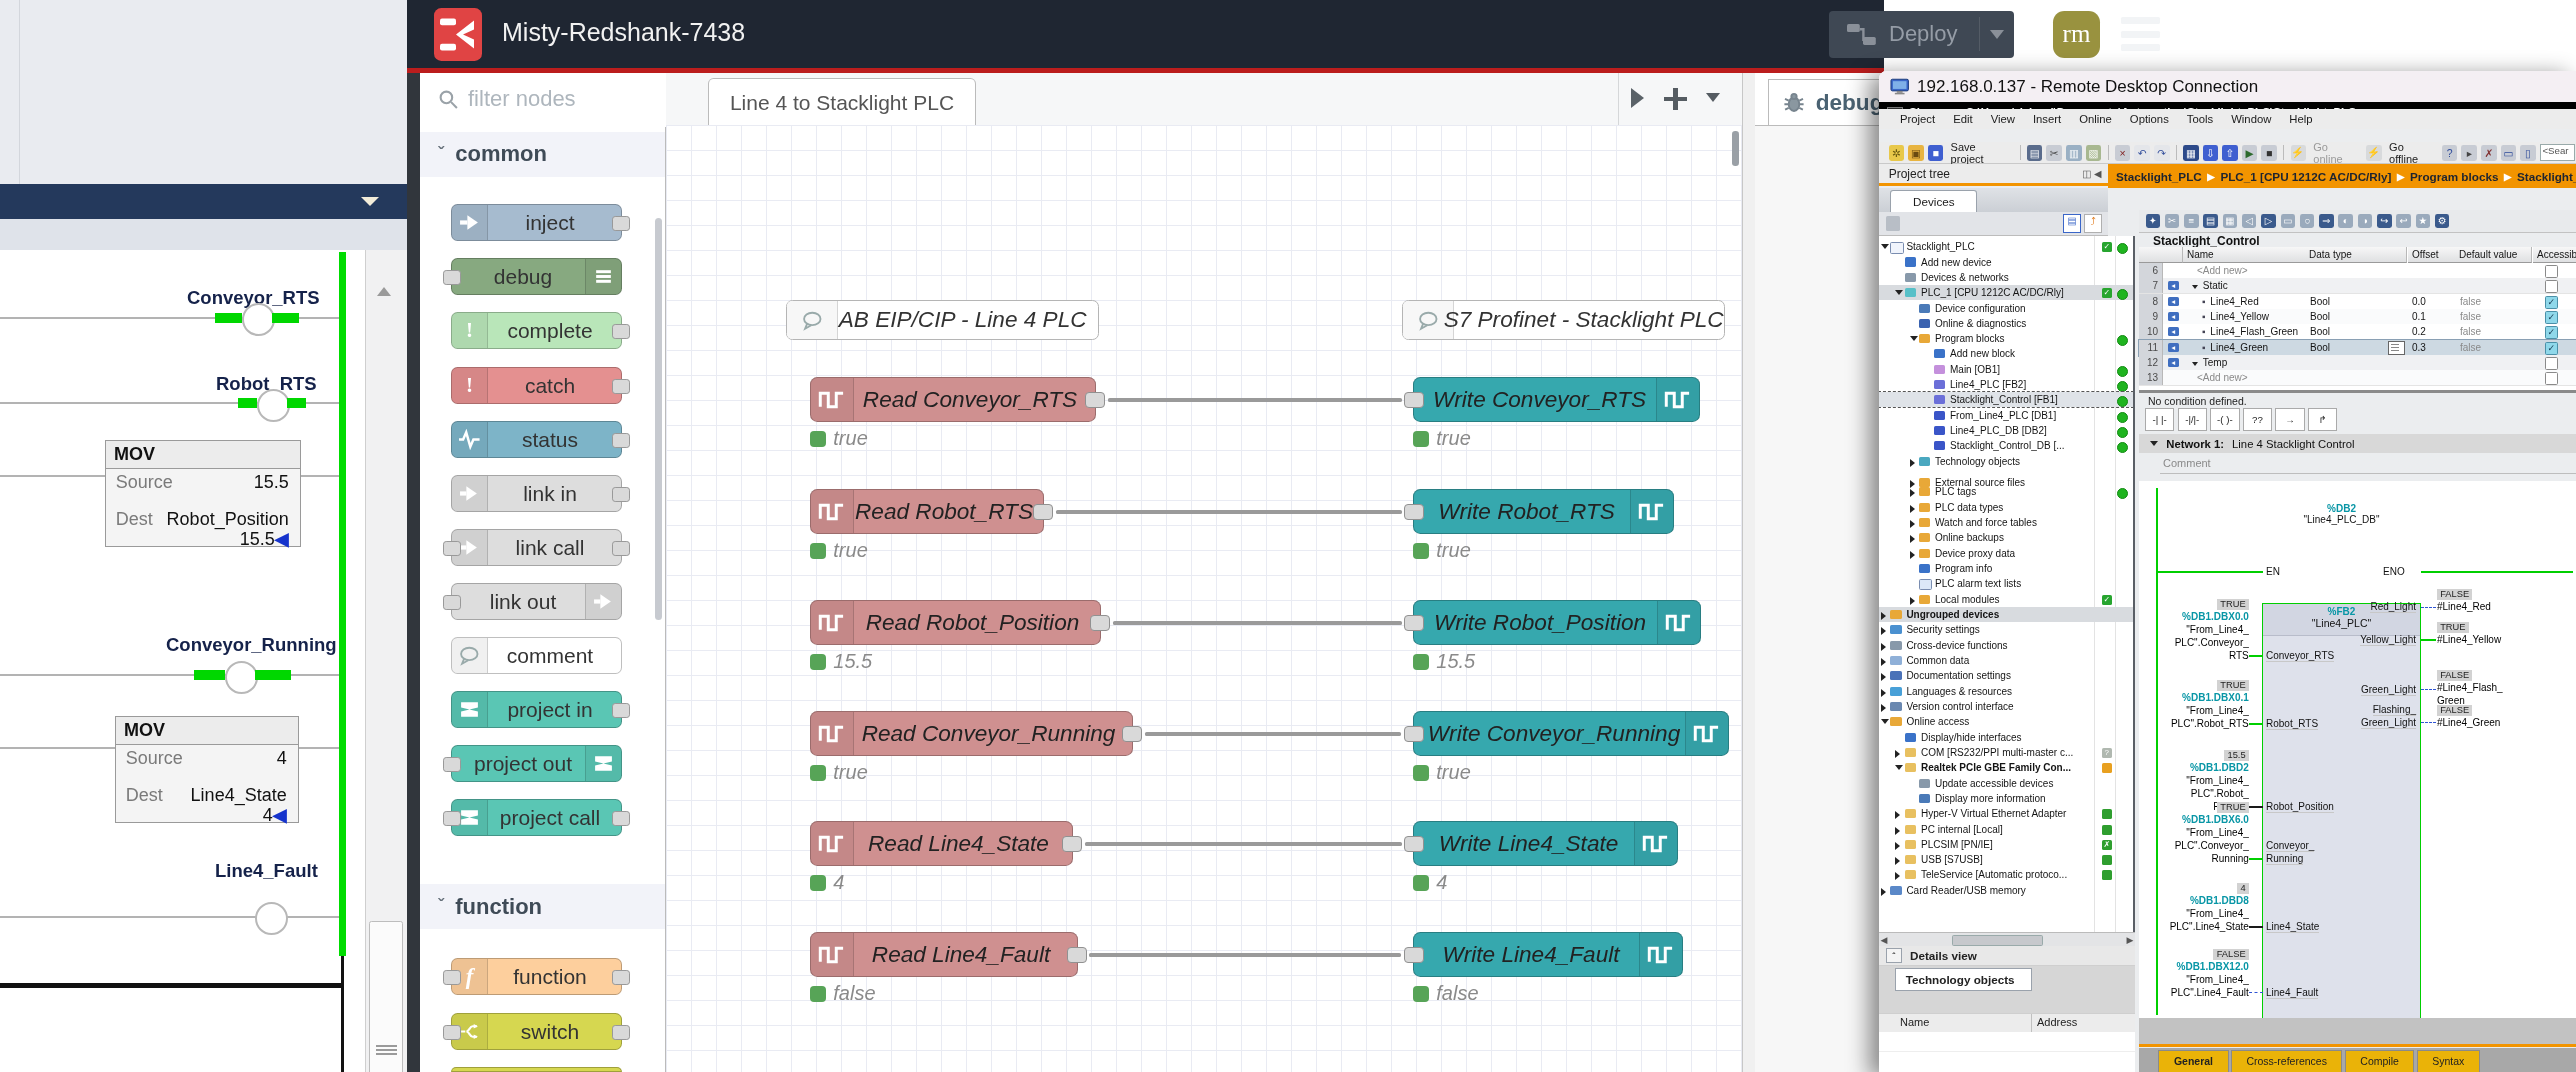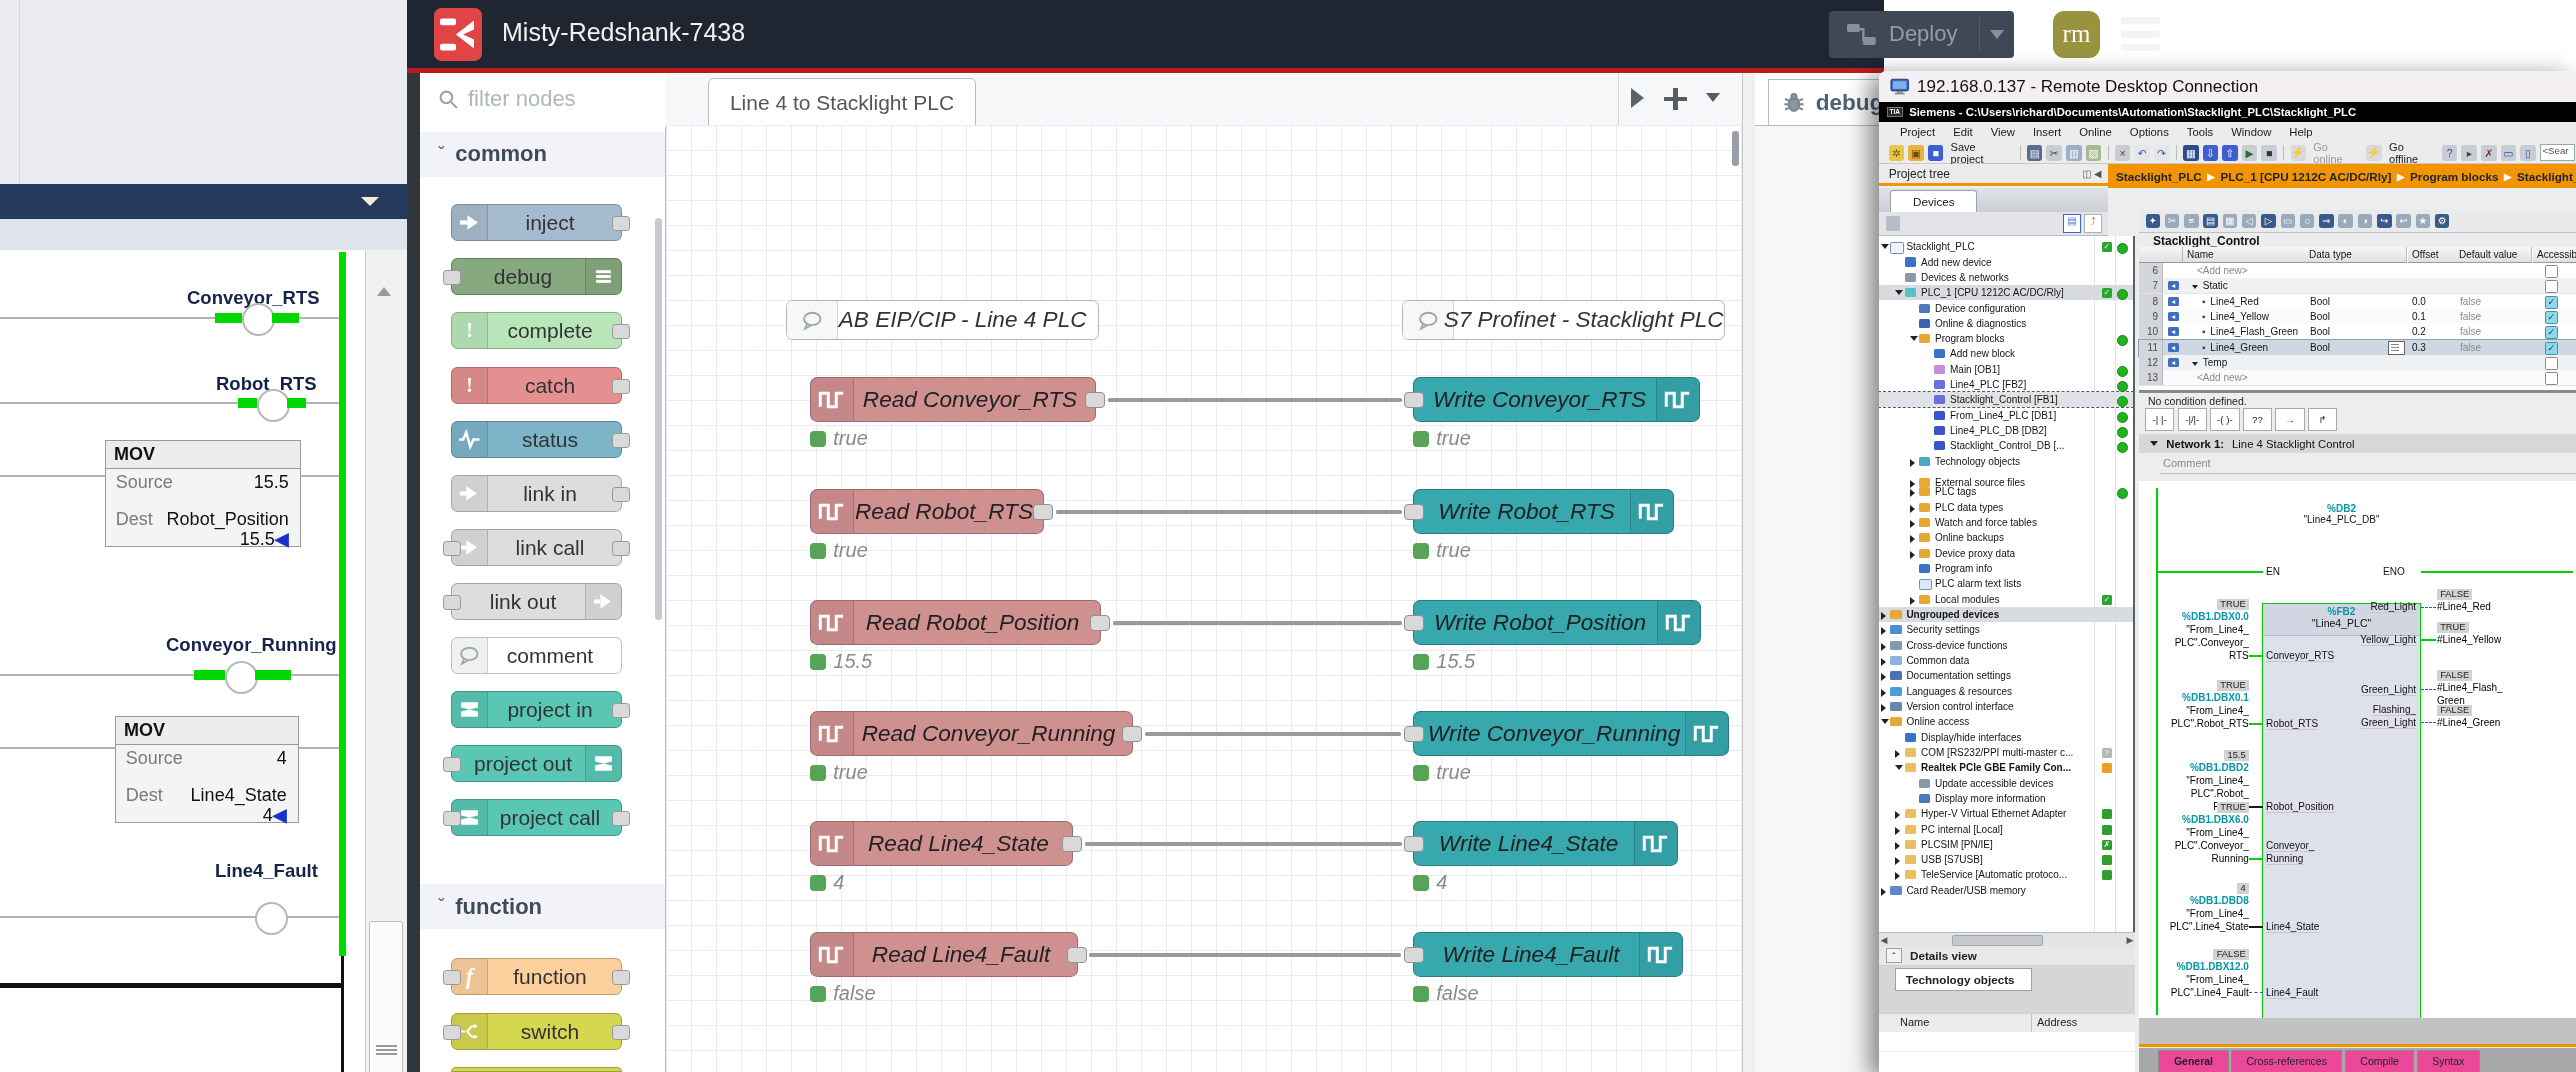--- a/index.html
+++ b/index.html
@@ -77,21 +77,21 @@
   #dbgpanel{left:1755px;top:73px;width:129px;height:1000px;background:#f7f7f7}
   #dbghead{left:1755px;top:73px;width:129px;height:52px;background:#fff;border-bottom:0.8px solid #bbb}
   #dbgtab{left:1768px;top:79px;width:161px;height:46px;background:#fff;border:0.8px solid #bbb;border-bottom:none;
           display:flex;align-items:center;gap:9.7px;padding-left:13px;box-sizing:border-box;
           color:#4a6272;font-size:22.6px;font-weight:700}
   
   #rdp{left:1879px;top:71px;width:697px;height:1002px;background:#ebedef;box-shadow:-9.7px 4.8px 22.6px rgba(0,0,0,.45);border-radius:7.3px 0 0 0}
   .r{position:absolute}
   #rdp-title{left:0;top:0;width:697px;height:31px;background:#f4eff3;border-radius:7.3px 0 0 0;display:flex;align-items:center;gap:7.3px;padding-left:11.3px;box-sizing:border-box;font-size:17px;color:#111}
   #tia-black{left:0;top:31px;width:697px;height:20px;background:#000;color:#fff;display:flex;align-items:center;gap:6.5px;padding-left:8px;box-sizing:border-box;font-size:11.3px;font-weight:700}
-  #tia-menus{left:0;top:51px;width:697px;height:20px;background:#ececec;display:flex;align-items:center;gap:18px;padding-left:21px;box-sizing:border-box;font-size:11.3px;color:#1a1a1a}
+  #tia-menus{left:0;top:38px;width:697px;height:20px;background:#ececec;display:flex;align-items:center;gap:18px;padding-left:21px;box-sizing:border-box;font-size:11.3px;color:#1a1a1a}
   #tia-toolbar{left:0;top:71px;width:697px;height:22px;background:#ececec;border-bottom:0.8px solid #c9c9c9;display:flex;align-items:center;gap:4px;padding-left:9.7px;box-sizing:border-box}
   .tbi{width:16px;height:16px;border-radius:2.4px;display:flex;align-items:center;justify-content:center;font-size:10.5px;color:#fff}
   .tbt{font-size:11px;color:#1a1a1a;margin:0 3.2px}
   .tbsep{width:0.8px;height:14.5px;background:#bbb;margin:0 2.4px}
   #pt-header{left:0;top:93px;width:229px;height:22px;background:#ececec;border-bottom:3.2px solid #f29400;box-sizing:border-box;
              display:flex;align-items:center;font-size:12px;color:#222;padding-left:9.7px}
   #breadcrumb{left:229px;top:93px;width:468px;height:24px;background:#f29400;display:flex;align-items:center;gap:5.6px;
               padding-left:8px;box-sizing:border-box;font-size:11.7px;font-weight:700;color:#1d2430;white-space:nowrap;overflow:hidden}
   #breadcrumb .sep{color:#fff;font-size:9.7px}
   #devrow{left:0;top:117px;width:229px;height:24px;background:linear-gradient(#dfe2e6,#cbcfd5)}
@@ -143,21 +143,21 @@
   .param{position:absolute;color:#111;line-height:13px}
   .param span{border-bottom:0.8px solid #c8c8c8}
   .gw{position:absolute;height:1.6px;background:#00cf00}
   .bw{position:absolute;height:1.6px;background:#1a1a1a}
   .dw{position:absolute;height:0;border-top:1.6px dashed #2f55d4}
   #fbblock{position:absolute;left:123px;top:122px;width:159px;height:469px;background:#dee1eb;border:1.6px solid #00cf00;box-sizing:border-box}
   #fbhead{height:31px;background:#d2d6e2;border-bottom:0.8px solid #b8bcca;text-align:center}
   #bottom-gray{left:260px;top:947px;width:437px;height:27px;background:#c2c2c2}
   #bottom-orange{left:260px;top:973px;width:437px;height:3.2px;background:#f29400}
   #bottom-tabs{left:260px;top:977px;width:437px;height:25px;background:#a8a8a8;display:flex;gap:2.4px;padding:1.6px 0 0 19.4px;box-sizing:border-box}
-  .btab{background:#ec4899;border:0.8px solid #8a8a8a;font-size:10.5px;padding:0 14.5px;display:flex;align-items:center;color:#222}
+  .btab{background:#eab308;border:0.8px solid #8a8a8a;font-size:10.5px;padding:0 14.5px;display:flex;align-items:center;color:#222}
   .btab.b{font-weight:700}
 </style>
 </head>
 <body>
 
 <div id="ladder" class="abs">
   <div class="abs" style="left:19.4px;top:0;width:0.8px;height:184px;background:#d3d6dc"></div>
   <div class="topbar abs">
     <div class="tri abs" style="left:361px;top:13px"></div>
   </div>

